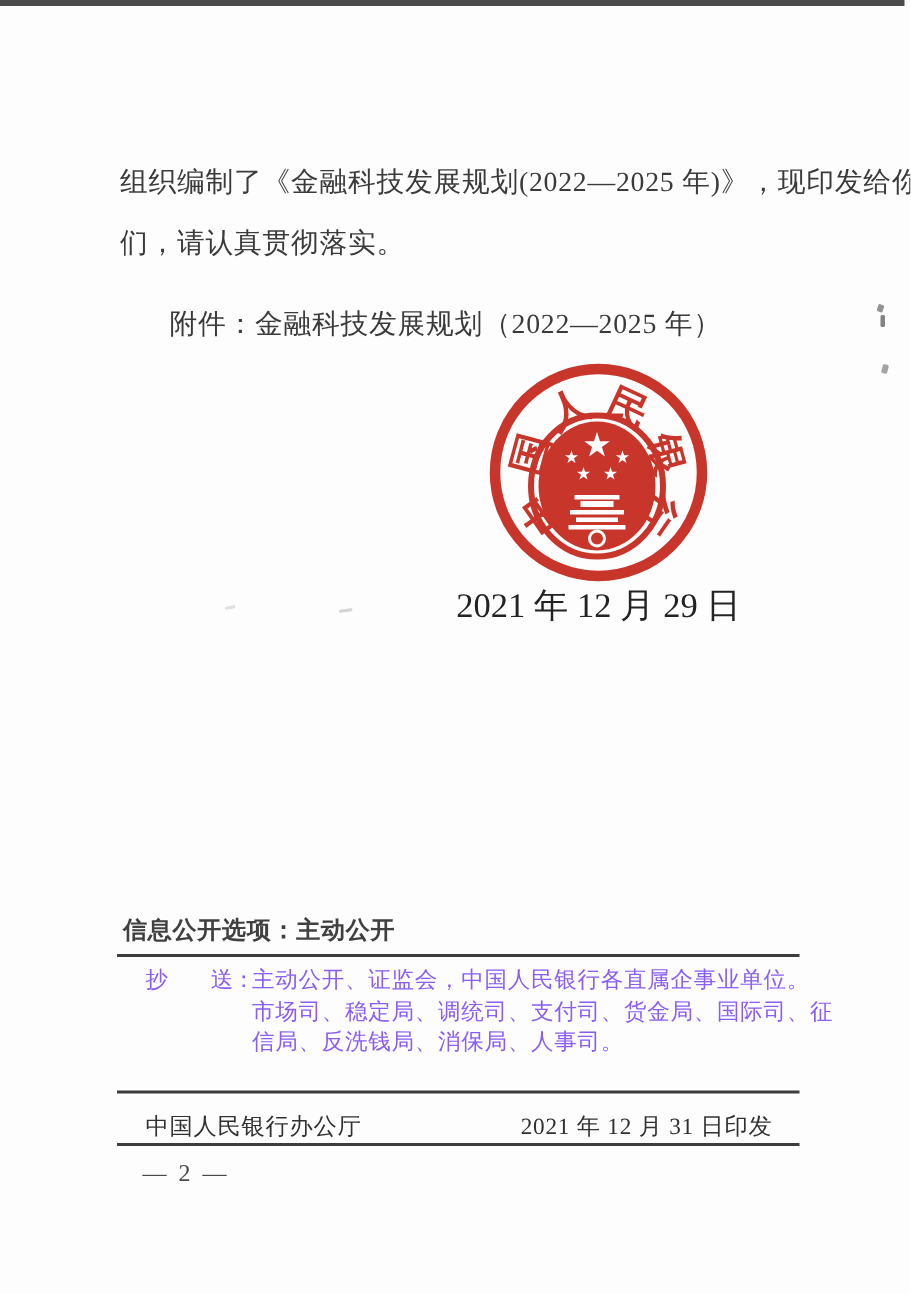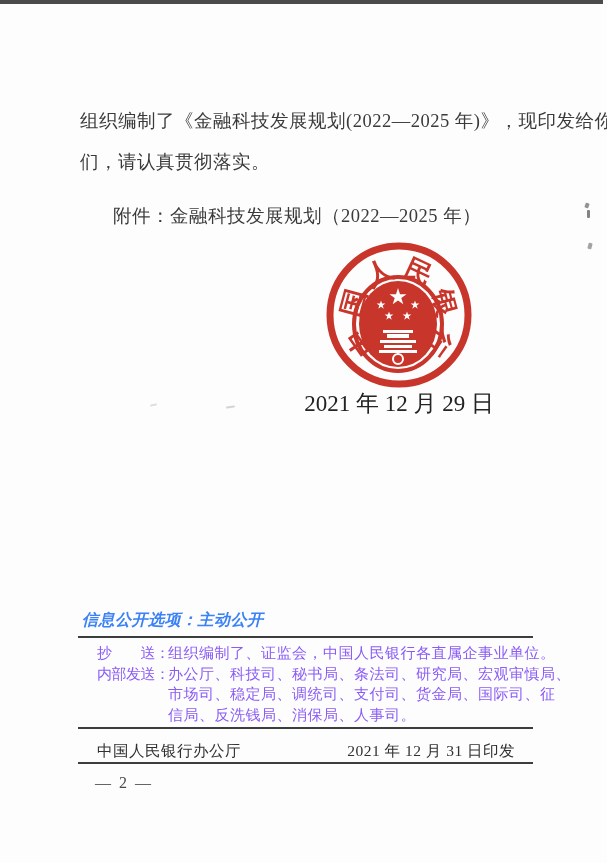--- a/index.html
+++ b/index.html
@@ -32,21 +32,21 @@
     position:absolute; left:399px; top:350px; transform:translateX(-50%);
     font-size:19px; font-weight:600; letter-spacing:0.5px; color:#1f1f1f;
     white-space:nowrap; mix-blend-mode:multiply;
   }
   .seal-date{
     position:absolute; left:399px; top:388px; transform:translateX(-50%);
     font-size:23px; color:#232323; white-space:nowrap; mix-blend-mode:multiply;
   }
 
   .disclosure{ position:absolute; left:82px; top:610px; font-size:16px; font-weight:bold;
-    color:#3b82f6; letter-spacing:0.5px; white-space:nowrap;font-style:italic; }
+    color:#404040; letter-spacing:0.5px; white-space:nowrap; }
   .rule{ position:absolute; left:78px; width:455px; height:2px; background:var(--rule); }
   .rule-1{ top:636px; }
   .rule-2{ top:727px; }
   .rule-3{ top:762px; }
 
   .dist{ position:absolute; left:97px; top:644px; width:440px; font-size:15px;
     color:#8b5cf6; }
   .dist-row{ display:flex; height:20.7px; align-items:flex-start; white-space:nowrap; }
   .dist-label{ width:71px; flex:none; letter-spacing:-0.5px; }
   .dist-text{ letter-spacing:0.5px; }
@@ -115,25 +115,21 @@
 
   <div class="seal-date">2021 年 12 月 29 日</div>
 
   <div class="disclosure">信息公开选项：主动公开</div>
 
   <div class="rule rule-1"></div>
 
   <div class="dist">
     <div class="dist-row">
       <span class="dist-label">抄　　送：</span>
-      <span class="dist-text">组织编制了、证监会，中国人民银行各直属企事业单位。</span>
-    </div>
-    <div class="dist-row">
-      <span class="dist-label">内部发送：</span>
-      <span class="dist-text">办公厅、科技司、秘书局、条法司、研究局、宏观审慎局、</span>
+      <span class="dist-text">主动公开、证监会，中国人民银行各直属企事业单位。</span>
     </div>
     <div class="dist-row">
       <span class="dist-label"></span>
       <span class="dist-text">市场司、稳定局、调统司、支付司、货金局、国际司、征</span>
     </div>
     <div class="dist-row">
       <span class="dist-label"></span>
       <span class="dist-text">信局、反洗钱局、消保局、人事司。</span>
     </div>
   </div>

